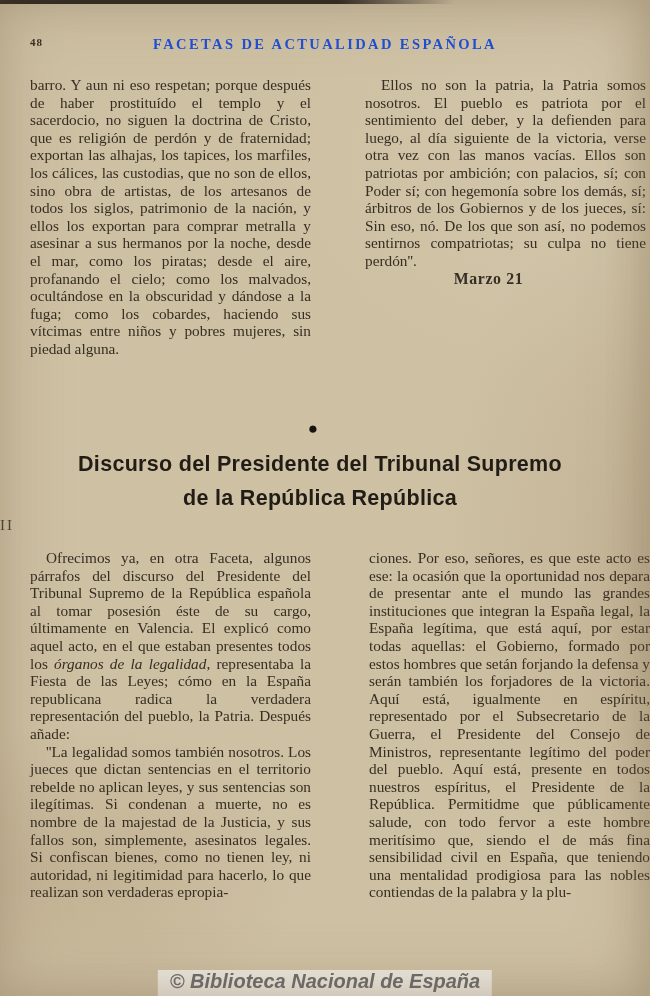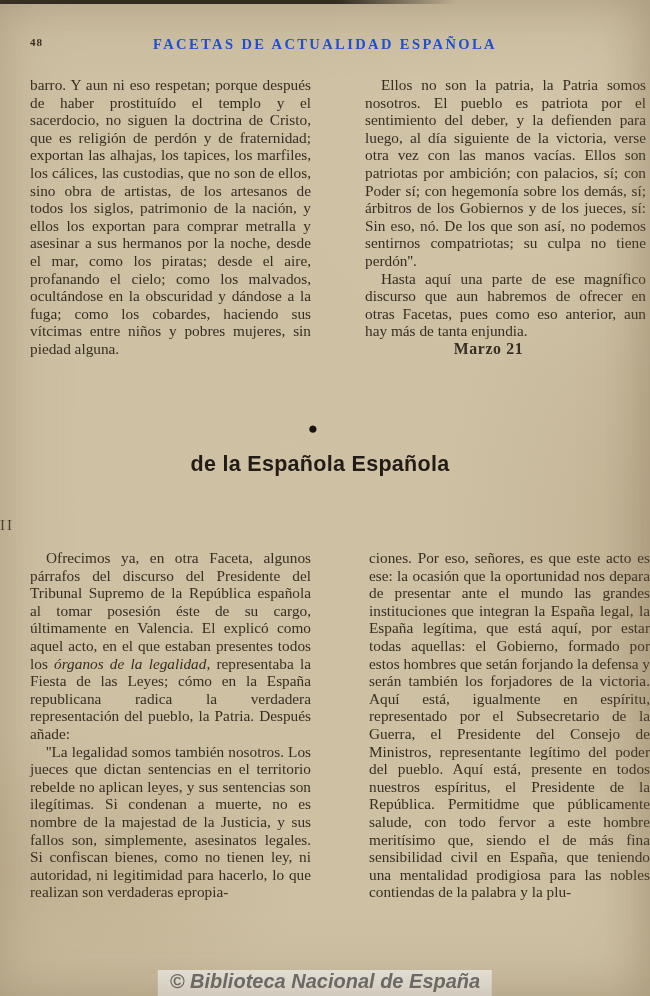--- a/index.html
+++ b/index.html
@@ -87,29 +87,29 @@
 <div class="pageno">48</div>
 <div class="journal-title">FACETAS DE ACTUALIDAD ESPAÑOLA</div>
 
 <div id="a1-left" class="col">
     <p class=""><span>barro. Y aun ni eso respetan; porque después de haber prostituído el templo y el sacerdocio, no siguen la doctrina de Cristo, que es religión de perdón y de fraternidad; exportan las alhajas, los tapices, los marfiles, los cálices, las custodias, que no son de ellos, sino obra de artistas, de los artesanos de todos los siglos, patrimonio de la nación, y ellos los exportan para comprar metralla y asesinar a sus hermanos por la noche, desde el mar, como los piratas; desde el aire, profanando el cielo; como los malvados, ocultándose en la obscuridad y dándose a la fuga; como los cobardes, haciendo sus vítcimas entre niños y pobres mujeres, sin piedad alguna.</span></p>
   </div>
 
 <div id="a1-right" class="col">
   <div>
       <p class="indent"><span>Ellos no son la patria, la Patria somos nosotros. El pueblo es patriota por el sentimiento del deber, y la defienden para luego, al día siguiente de la victoria, verse otra vez con las manos vacías. Ellos son patriotas por ambición; con palacios, sí; con Poder sí; con hegemonía sobre los demás, sí; árbitros de los Gobiernos y de los jueces, sí: Sin eso, nó. De los que son así, no podemos sentirnos compatriotas; su culpa no tiene perdón''.</span></p>
-      <p class="indent"><span>Hasta aquí una parte de ese magnífico discurso que aun habremos de ofrecer en otras Facetas, pues como eso anterior, aun hay más de tanta enjundia.</span></p>
     </div>
   <p class="date-line">Marzo 21</p>
 </div>
 
 <div class="bullet-sep">●</div>
 
 <div class="art2-title">
-  <div>de la Española Española</div>
+  <div>Discurso del Presidente del Tribunal Supremo</div>
+  <div>de la República República</div>
 </div>
 
 <div class="numeral">II</div>
 
 <div id="a2-left" class="col">
     <p class="indent"><span>Ofrecimos ya, en otra Faceta, algunos párrafos del discurso del Presidente del Tribunal Supremo de la República española al tomar posesión éste de su cargo, últimamente en Valencia. El explicó como aquel acto, en el que estaban presentes todos los </span><span class="it">órganos de la legalidad</span><span>, representaba la Fiesta de las Leyes; cómo en la España republicana radica la verdadera representación del pueblo, la Patria. Después añade:</span></p>
     <p class="indent"><span>''La legalidad somos también nosotros. Los jueces que dictan sentencias en el territorio rebelde no aplican leyes, y sus sentencias son ilegítimas. Si condenan a muerte, no es nombre de la majestad de la Justicia, y sus fallos son, simplemente, asesinatos legales. Si confiscan bienes, como no tienen ley, ni autoridad, ni legitimidad para hacerlo, lo que realizan son verdaderas epropia-</span></p>
   </div>
 <div id="a2-right" class="col">
     <p class=""><span>ciones. Por eso, señores, es que este acto es ese: la ocasión que la oportunidad nos depara de presentar ante el mundo las grandes instituciones que integran la España legal, la España legítima, que está aquí, por estar todas aquellas: el Gobierno, formado por estos hombres que setán forjando la defensa y serán también los forjadores de la victoria. Aquí está, igualmente en espíritu, representado por el Subsecretario de la Guerra, el Presidente del Consejo de Ministros, representante legítimo del poder del pueblo. Aquí está, presente en todos nuestros espíritus, el Presidente de la República. Permitidme que públicamente salude, con todo fervor a este hombre meritísimo que, siendo el de más fina sensibilidad civil en España, que teniendo una mentalidad prodigiosa para las nobles contiendas de la palabra y la plu-</span></p>

